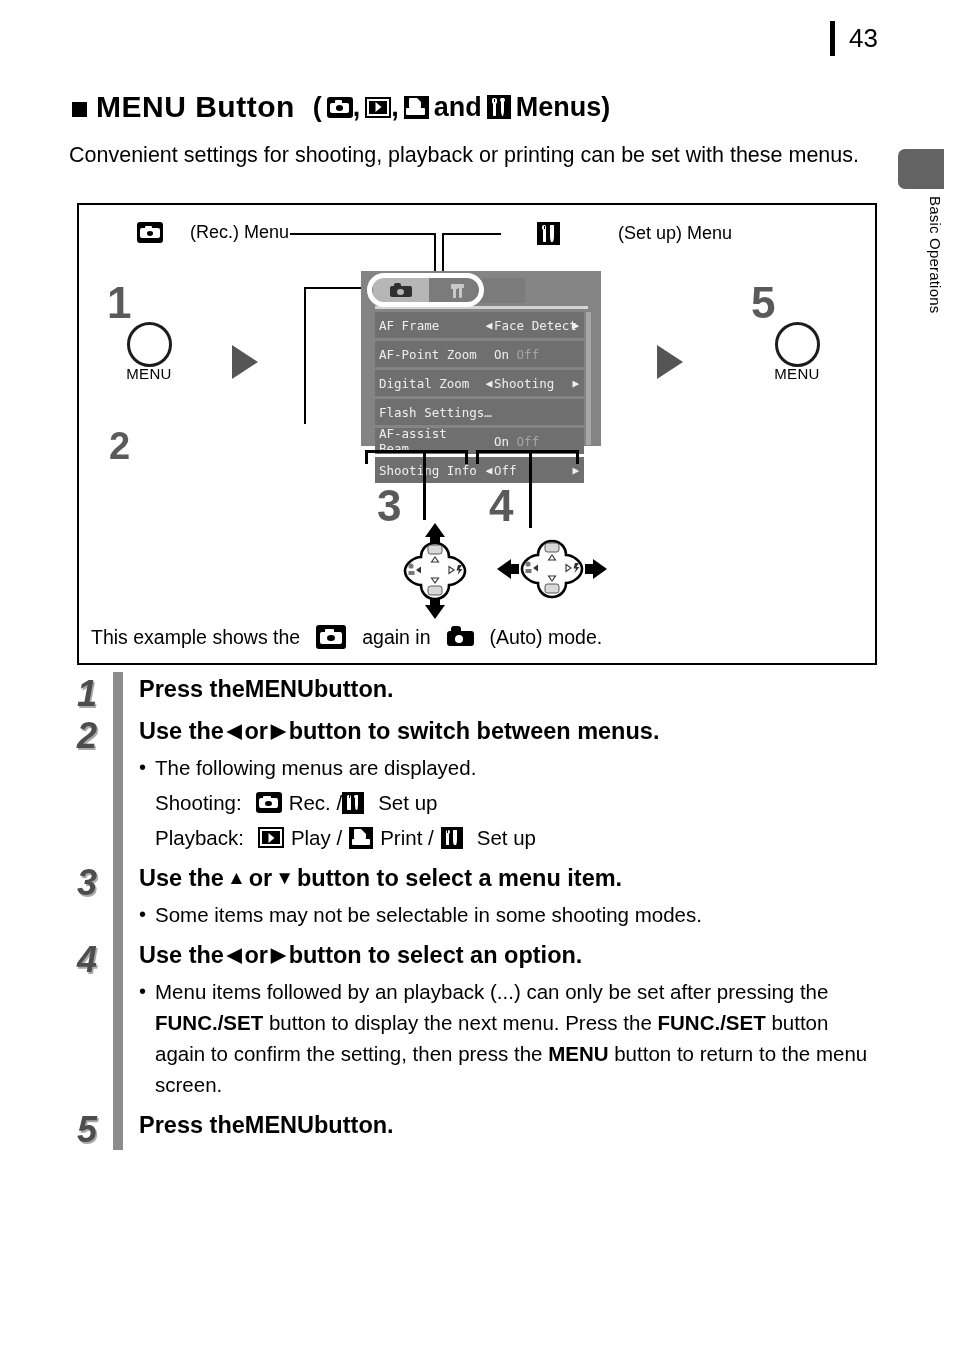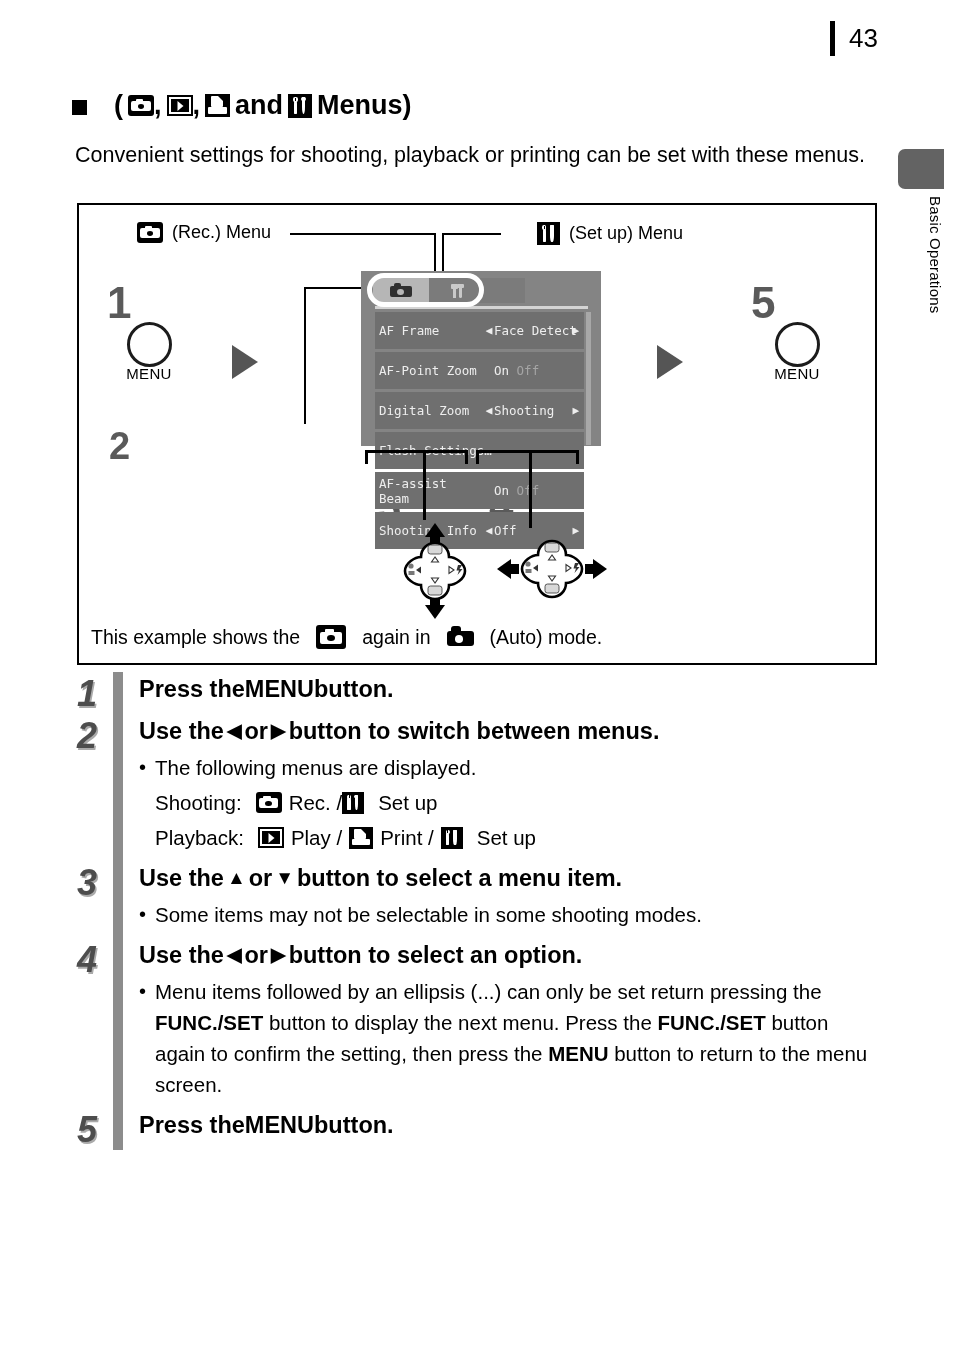--- a/index.html
+++ b/index.html
@@ -84,21 +84,21 @@
     font-weight: bold;
     margin-left: 18px;
     display: flex;
     align-items: center;
   }
   .title-paren .gap { display:inline-block; width:5px; }
 
   
   .intro {
     position: absolute;
-    left: 75px;
+    left: 69px;
     top: 140px;
     width: 800px;
     font-size: 21.5px;
     line-height: 31px;
   }
 
   
   .figure-box {
     position: absolute;
     left: 77px;
@@ -112,22 +112,22 @@
 
   
   .fig-label {
     position: absolute;
     display: flex;
     align-items: center;
     font-size: 18px;
     white-space: nowrap;
   }
   .rec-label  { left: 58px; top: 17px; }
-  .setup-label{ left: 458px; top: 17px; }
-  .fig-label .txt { margin-left: 9px; }
+  .setup-label{ left: 458px; top: 17px; gap: 31px; }
+  .fig-label .txt { margin-left: 27px; }
 
   
   .fig-num {
     position: absolute;
     font-size: 44px;
     font-weight: bold;
     color: #5a5a5a;
     font-family: "Liberation Sans", sans-serif;
     line-height: 1;
   }
@@ -219,21 +219,21 @@
     height: 3px;
     background: #d4d4d4;
   }
   .lcd-rows {
     position: absolute;
     left: 14px;
     top: 41px;
     width: 209px;
   }
   .lcd-row {
-    height: 37px;
+    height: 26px;
     margin-bottom: 3px;
     background: #6f6f6f;
     display: flex;
     align-items: center;
     font-family: "DejaVu Sans Mono", monospace;
     font-size: 12.5px;
     color: #eeeeee;
     padding: 0 4px;
     box-sizing: border-box;
     position: relative;
@@ -523,20 +523,21 @@
 <div class="page-header">
   <div class="header-rule"></div>
   <div class="page-number">43</div>
 </div>
 
 <div class="side-tab"></div>
 <div class="side-tab-label">Basic Operations</div>
 
 <div class="title-row">
   <span class="sq-bullet"></span>
+  <span class="title-main">MENU Button</span>
   <span class="title-paren">
     <span>(</span>
     <span class="gap"></span>
     <span class="ico ico-rec" style="width:26px;height:21px;">
       <span class="bump"></span>
         <span class="body"></span>
         <span class="lens"></span>
     </span>
     <span>,</span>
     <span class="gap"></span>
@@ -873,21 +874,21 @@
     <div class="step-body">
       <div class="step-head">
         <span>Use the </span>
         <span class="glyph">◀</span>
         <span> or </span>
         <span class="glyph">▶</span>
         <span> button to select an option.</span>
       </div>
       <div class="bullet-line">
         <span class="bullet-dot">•</span>
-        <span class="bullet-text para"><span>Menu items followed by an ellipsis (...) can only be set return pressing the </span><b>FUNC./SET</b><span> button to display the next menu. Press the </span><b>FUNC./SET</b><span> button again to confirm the setting, then press the </span><b>MENU</b><span> button to return to the menu screen.</span></span>
+        <span class="bullet-text para"><span>Menu items followed by an playback (...) can only be set after pressing the </span><b>FUNC./SET</b><span> button to display the next menu. Press the </span><b>FUNC./SET</b><span> button again to confirm the setting, then press the </span><b>MENU</b><span> button to return to the menu screen.</span></span>
       </div>
     </div>
   </div>
 
   <div class="step">
     <div class="step-num">5</div>
     <div class="step-bar"></div>
     <div class="step-body">
       <div class="step-head">
         <span>Press the </span>

